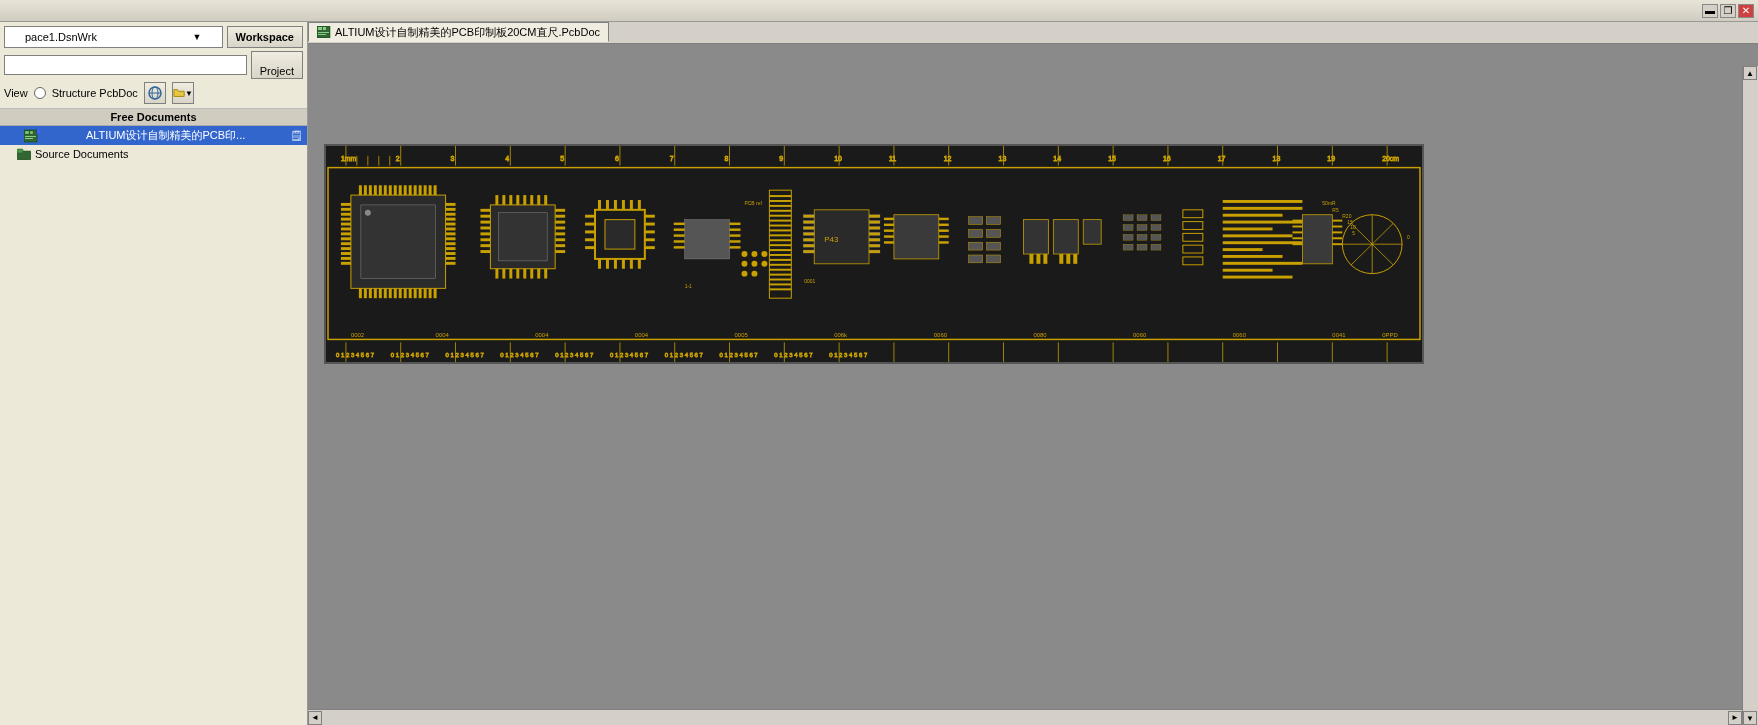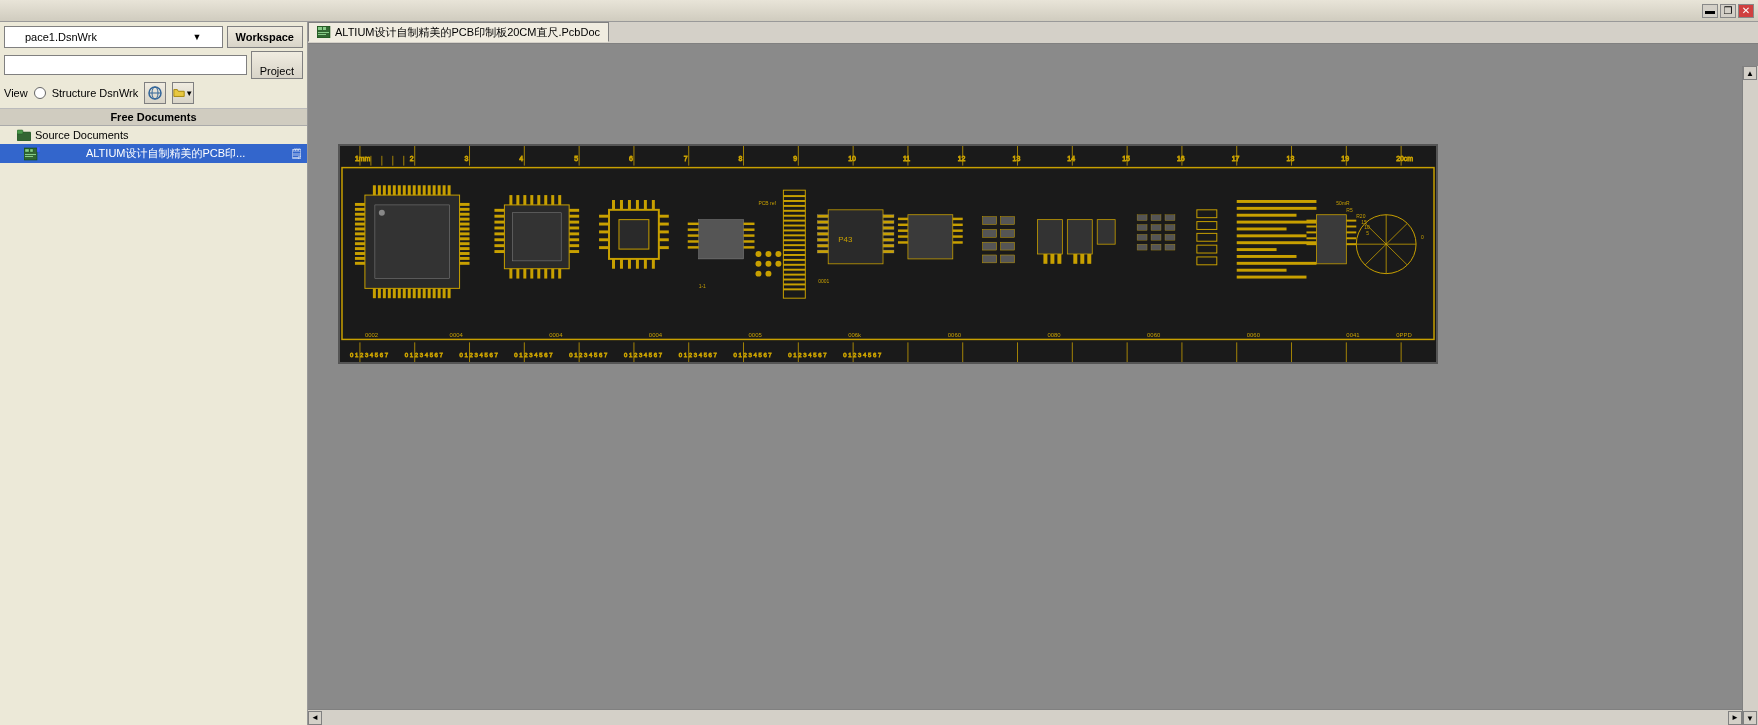--- a/index.html
+++ b/index.html
@@ -220,21 +220,21 @@
       flex: 1;
       background: #8a8a8a;
       position: relative;
       overflow: hidden;
     }
 
     
     #pcb-board-container {
       position: absolute;
       top: 100px;
-      left: 30px;
+      left: 16px;
       right: 30px;
     }
 
     #pcb-board {
       background: #1a1a1a;
       border: 2px solid #555;
       position: relative;
       height: 220px;
       width: 1100px;
     }
@@ -309,68 +309,68 @@
       </div>
 
       <div class="panel-row">
         <input type="text" class="search-input" value="" style="">
         <button class="project-btn">Project</button>
       </div>
 
       <div class="panel-options-row">
         <span>View</span>
         <span class="radio-btn"></span>
-        <span>Structure DsnWrk</span>
+        <span>Structure PcbDoc</span>
         <div class="icon-btn">
           <svg width="14" height="14" viewBox="0 0 14 14">
             <circle cx="7" cy="7" r="6" stroke="#336699" stroke-width="1.5" fill="none"></circle>
             <ellipse cx="7" cy="7" rx="3" ry="6" stroke="#336699" stroke-width="1" fill="none"></ellipse>
             <line x1="1" y1="7" x2="13" y2="7" stroke="#336699" stroke-width="1"></line>
           </svg>
         </div>
         <div class="icon-btn">
           <svg width="14" height="14" viewBox="0 0 14 14">
             <path d="M1 3 L1 11 L13 11 L13 5 L6 5 L5 3 Z" fill="#e8c840" stroke="#a08000" stroke-width="1"></path>
           </svg>
           <span style="font-size:8px;">▼</span>
         </div>
       </div>
     </div>
 
     <div id="tree-panel">
 
       <div class="tree-section-header">
         <span>Free Documents</span>
-      </div>
-
-      <div class="tree-item">
-        <span class="indent"></span>
-        <span class="tree-icon">
-          <svg width="14" height="12" viewBox="0 0 14 12">
-            <rect x="0" y="3" width="14" height="9" rx="1" fill="#336633" stroke="#225522" stroke-width="0.5"></rect>
-            <rect x="0" y="1" width="6" height="4" rx="1" fill="#4a994a" stroke="#225522" stroke-width="0.5"></rect>
-          </svg>
-        </span>
-        <span>Source Documents</span>
       </div>
 
       <div class="tree-item selected">
         <span class="indent" style="width:20px;"></span>
         <span class="tree-icon">
           <svg width="16" height="14" viewBox="0 0 16 14">
             <rect x="0" y="1" width="13" height="12" fill="#336633" stroke="#004400" stroke-width="0.5"></rect>
             <rect x="1" y="2" width="4" height="3" fill="#88cc88" stroke="#004400" stroke-width="0.3"></rect>
             <rect x="6" y="2" width="3" height="3" fill="#88cc88" stroke="#004400" stroke-width="0.3"></rect>
             <rect x="1" y="7" width="11" height="1" fill="#88cc88"></rect>
             <rect x="1" y="9" width="8" height="1" fill="#88cc88"></rect>
             <rect x="13" y="0" width="3" height="5" fill="#4466ff" stroke="#2244cc" stroke-width="0.3"></rect>
           </svg>
         </span>
         <span style="flex:1;overflow:hidden;text-overflow:ellipsis;">ALTIUM设计自制精美的PCB印...</span>
         <span style="font-size:10px;margin-left:2px;">🗒</span>
+      </div>
+
+      <div class="tree-item">
+        <span class="indent"></span>
+        <span class="tree-icon">
+          <svg width="14" height="12" viewBox="0 0 14 12">
+            <rect x="0" y="3" width="14" height="9" rx="1" fill="#336633" stroke="#225522" stroke-width="0.5"></rect>
+            <rect x="0" y="1" width="6" height="4" rx="1" fill="#4a994a" stroke="#225522" stroke-width="0.5"></rect>
+          </svg>
+        </span>
+        <span>Source Documents</span>
       </div>
     </div>
   </div>
 
   <div id="right-panel">
 
     <div id="tab-bar">
       <div class="tab active">
         <svg width="14" height="12" viewBox="0 0 14 12">
           <rect x="0" y="0" width="13" height="12" fill="#336633" stroke="#004400" stroke-width="0.5"></rect>

